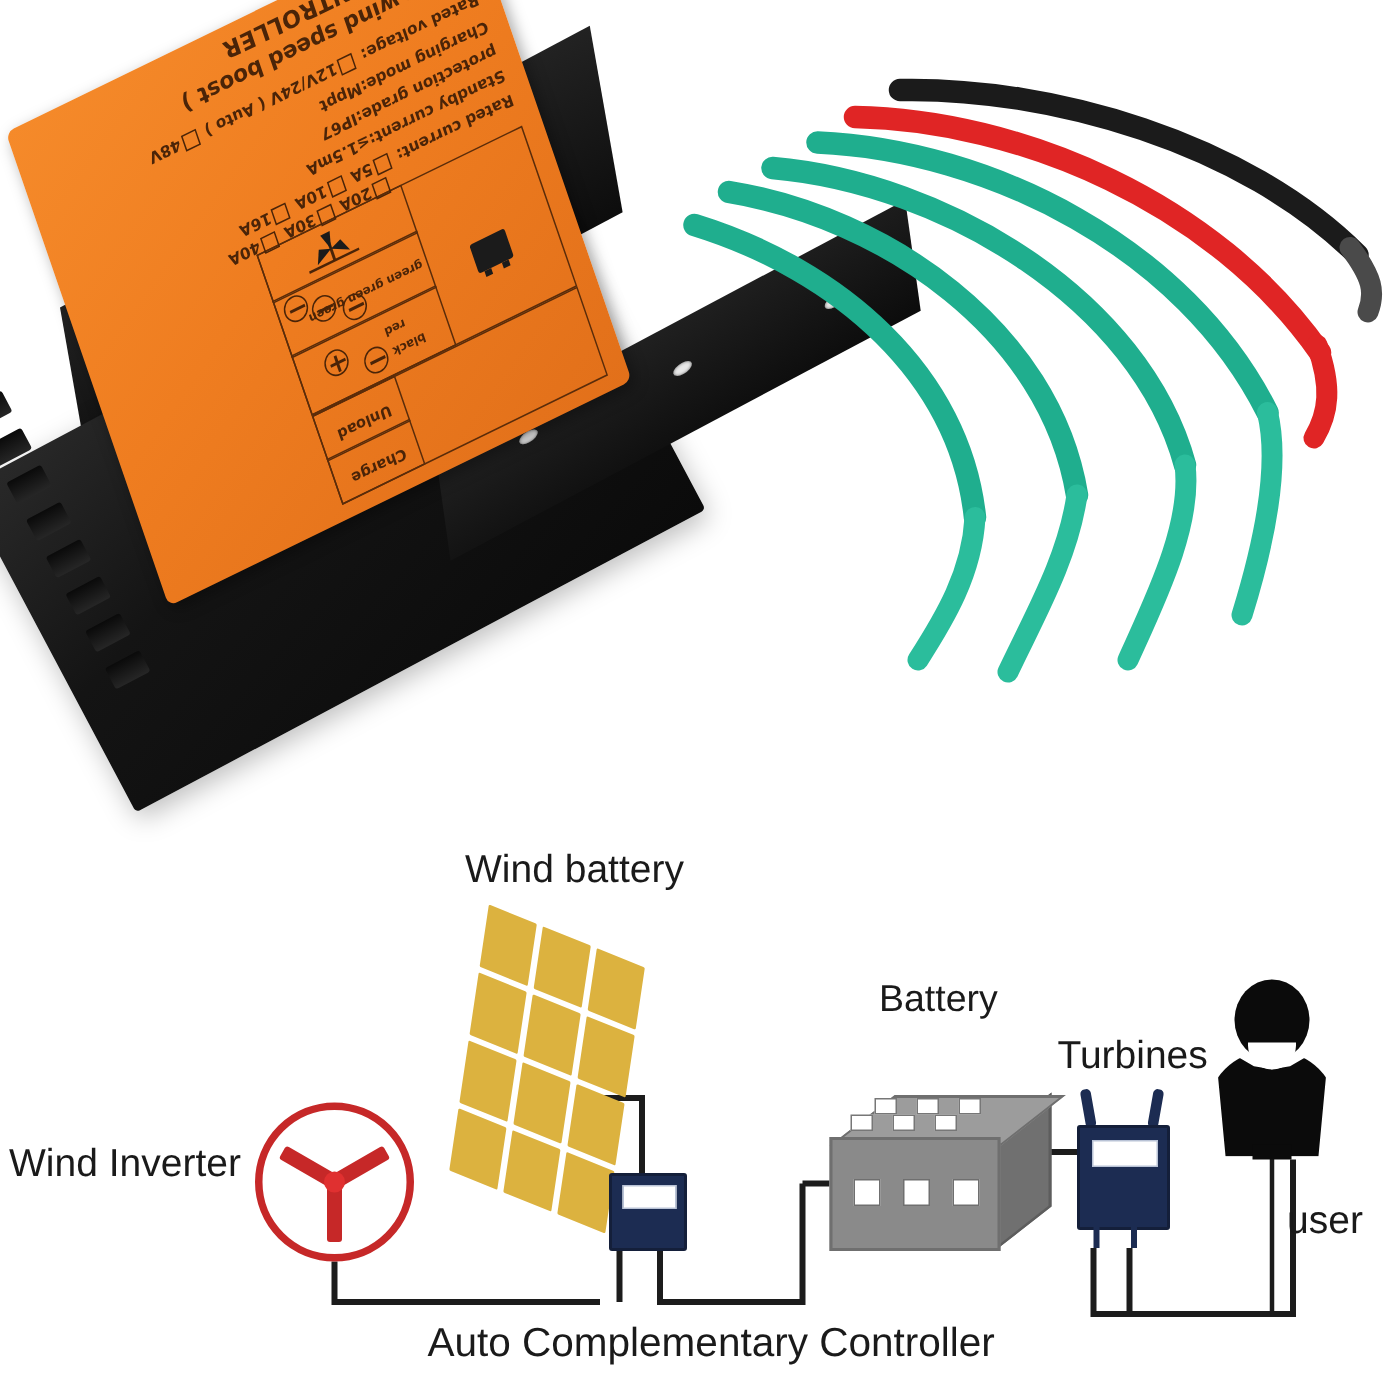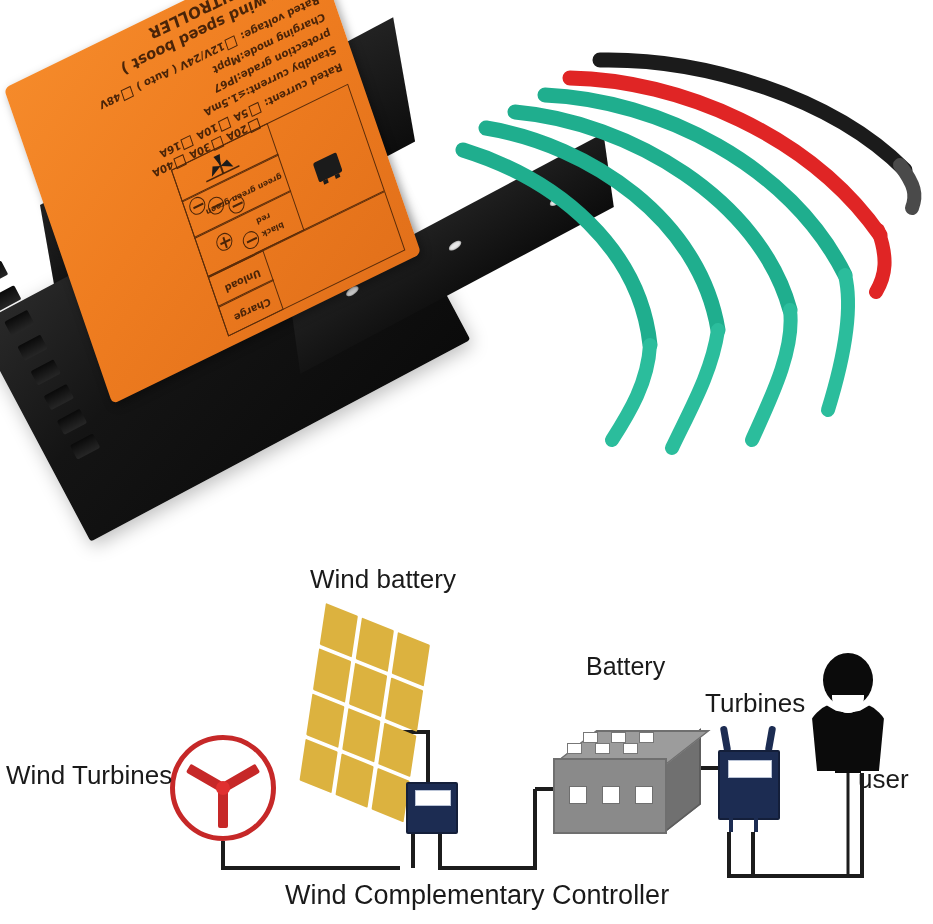--- a/index.html
+++ b/index.html
@@ -297,21 +297,21 @@
       <path d="M848 766 L848 876" fill="none" stroke="#1c1c1c" stroke-width="3"></path>
     </svg>
 
     <div class="turbine">
       <div class="ring"></div>
       <div class="blade" style="transform:translate(-5px,0) rotate(0deg);"></div>
       <div class="blade" style="transform:translate(-5px,0) rotate(120deg);"></div>
       <div class="blade" style="transform:translate(-5px,0) rotate(240deg);"></div>
       <div class="hub"></div>
     </div>
-    <div class="dlabel" style="left:6px;top:760px;font-size:26px;">Wind Turbines</div>
+    <div class="dlabel" style="left:6px;top:760px;font-size:26px;">Wind Inverter</div>
 
     <div class="dlabel" style="left:310px;top:564px;font-size:26px;">Wind battery</div>
     <div class="panel">
       <div style="position:absolute;left:0;top:0;width:120px;height:210px;transform:skewY(22deg) skewX(-8deg);">
         <div class="cell" style="left:4px;top:6px;width:32px;height:44px;"></div>
         <div class="cell" style="left:40px;top:6px;width:32px;height:44px;"></div>
         <div class="cell" style="left:76px;top:6px;width:32px;height:44px;"></div>
         <div class="cell" style="left:4px;top:54px;width:32px;height:44px;"></div>
         <div class="cell" style="left:40px;top:54px;width:32px;height:44px;"></div>
         <div class="cell" style="left:76px;top:54px;width:32px;height:44px;"></div>
@@ -357,18 +357,18 @@
       <div style="position:absolute;left:11px;top:88px;width:4px;height:18px;background:#1c2c52;"></div>
       <div style="position:absolute;left:36px;top:88px;width:4px;height:18px;background:#1c2c52;"></div>
     </div>
 
     <div class="person">
       <div class="p-head"></div>
       <div class="p-body"></div>
       <div class="p-neck"></div>
       <div class="p-stand"></div>
     </div>
-    <div class="dlabel" style="left:858px;top:764px;font-size:26px;">user</div>
-
-    <div class="dlabel" style="left:285px;top:880px;font-size:27px;">Wind Complementary Controller</div>
+    <div class="dlabel" style="left:858px;top:798px;font-size:26px;">user</div>
+
+    <div class="dlabel" style="left:285px;top:880px;font-size:27px;">Auto Complementary Controller</div>
   </div>
 
 </div>
 
 </body></html>

